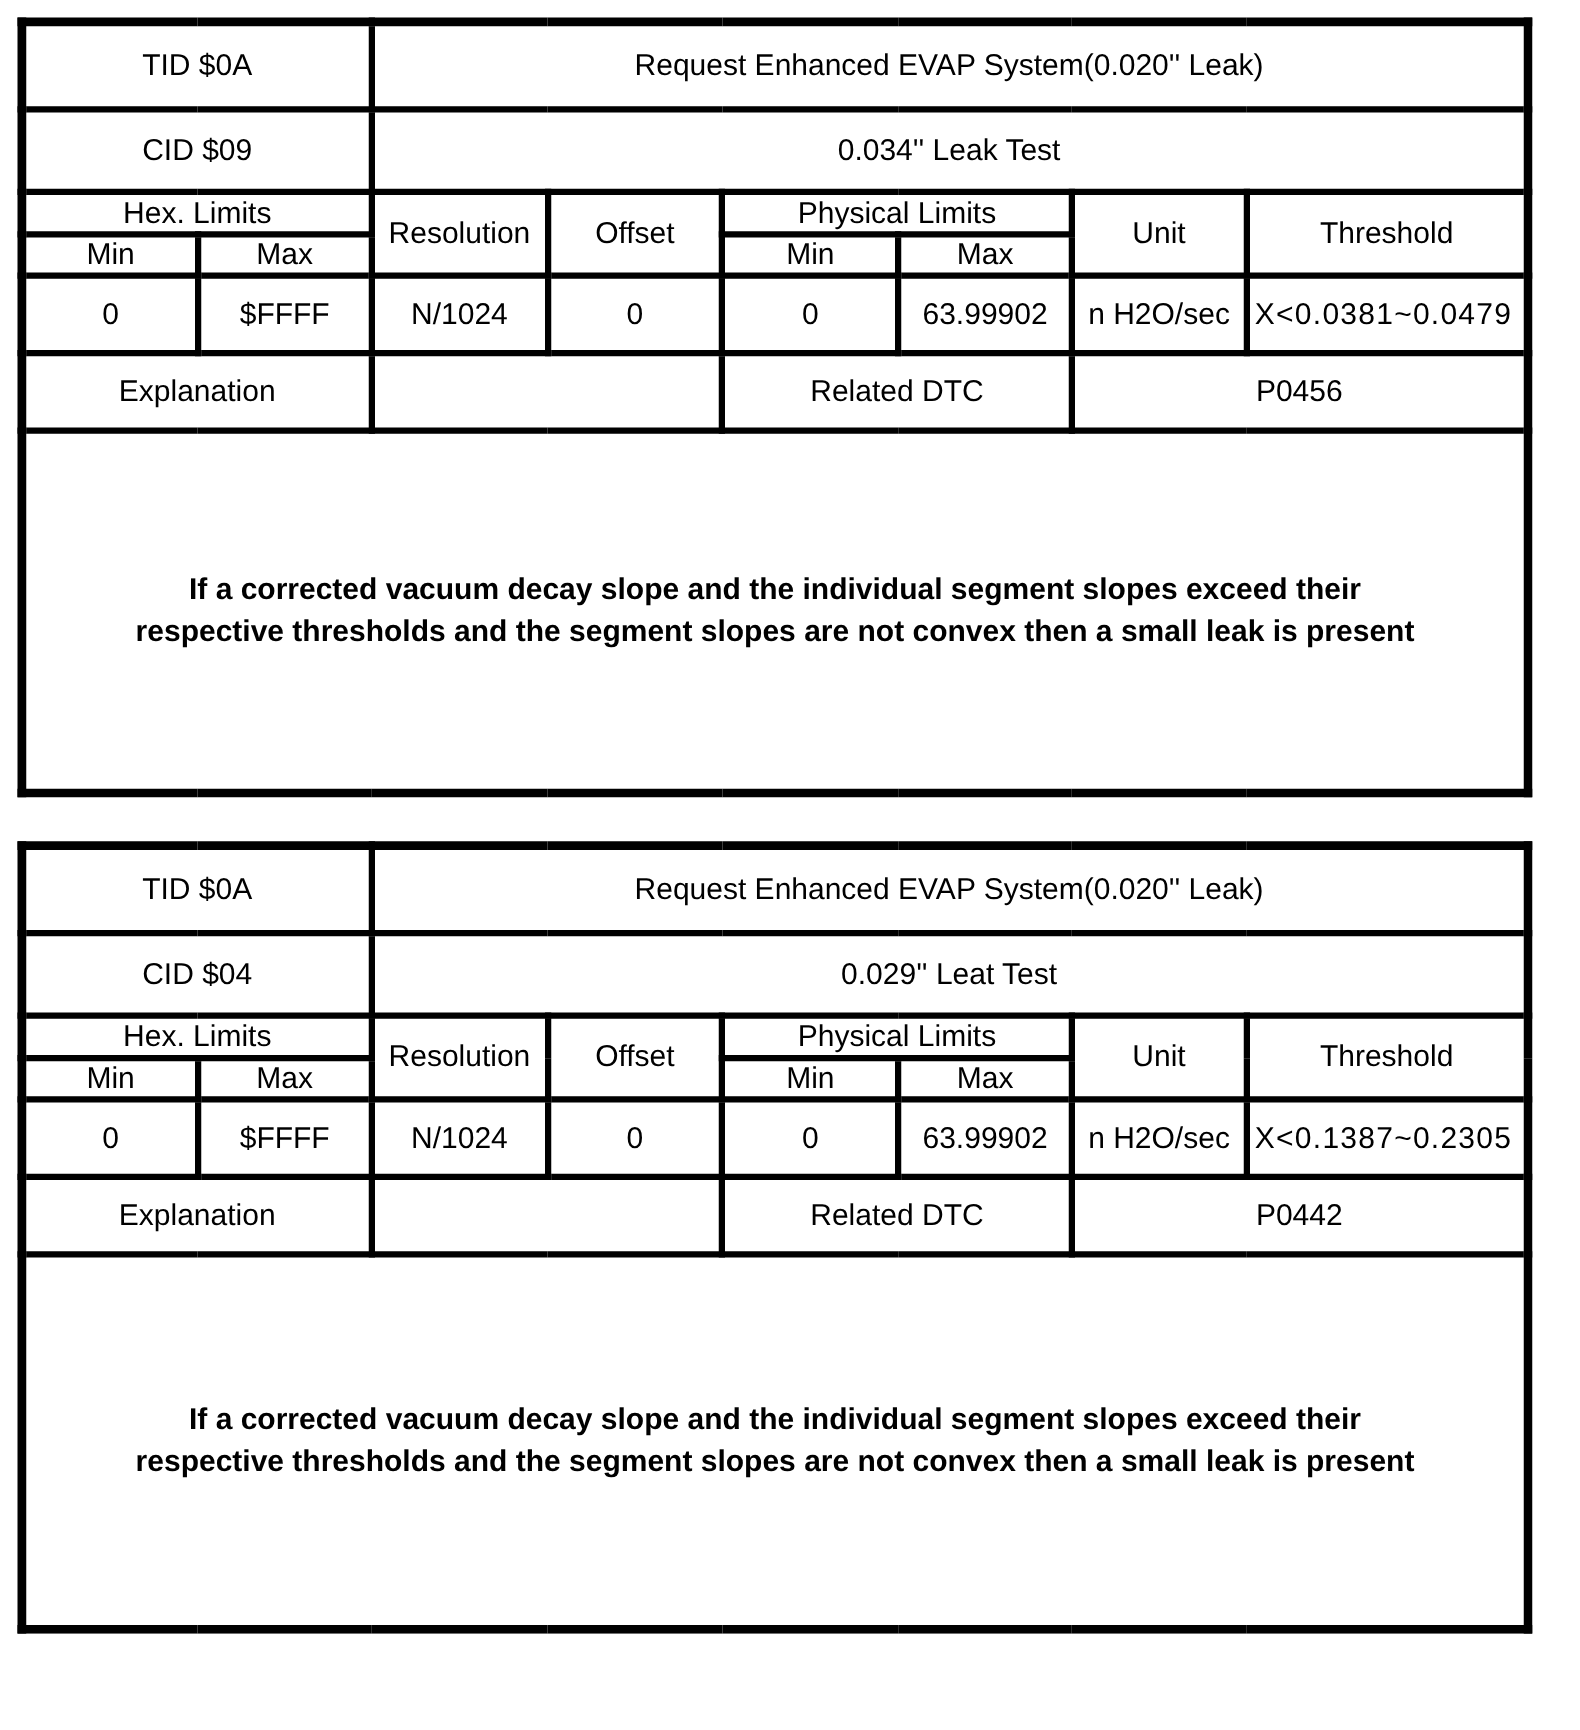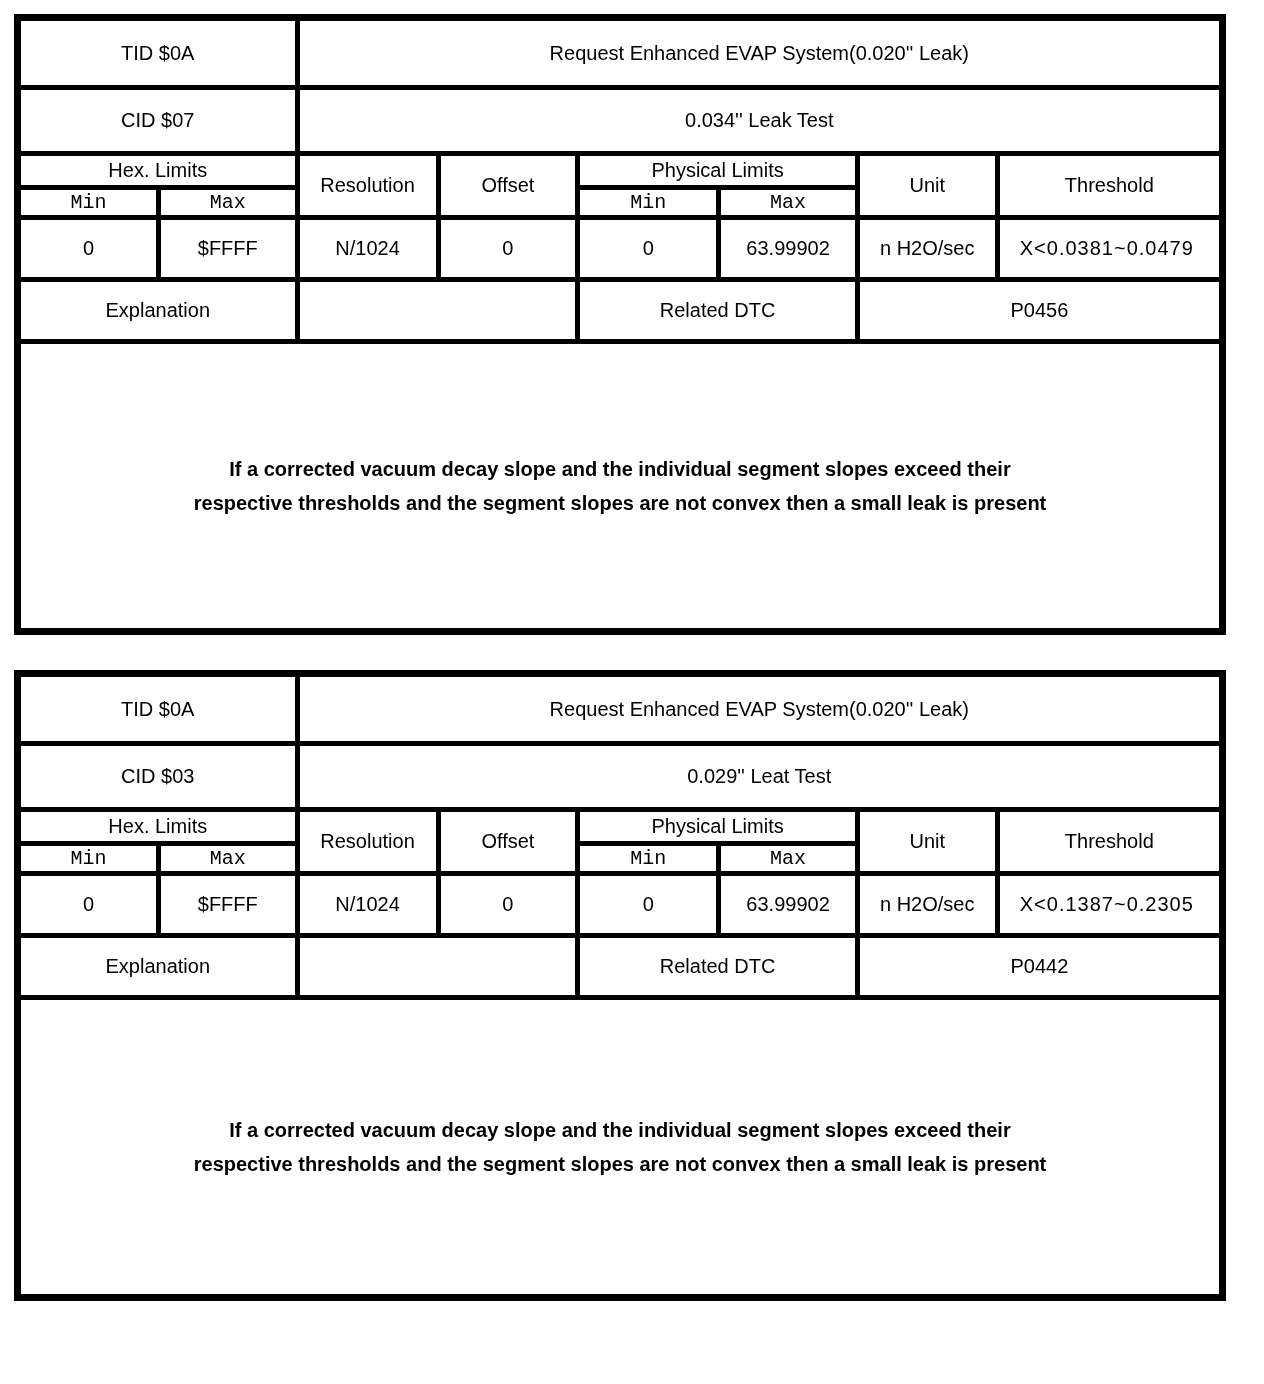--- a/index.html
+++ b/index.html
@@ -27,28 +27,28 @@
     table-layout: fixed;
     width: 1212px;
     margin-left: 14px;
     border: 7px solid #000;
     background: #fff;
   }
   table.spec td {
     border: 5px solid #000;
     text-align: center;
     vertical-align: middle;
-    font-size: 20px;
+    font-size: 24px;
     padding: 0;
     overflow: visible;
   }
   tr.row-tid      { height: 70px; }
   tr.row-cid      { height: 66px; }
   tr.row-head-top { height: 34px; }
-  tr.row-head-bot { height: 30px; font-family: Liberation Mono, monospace; }
+  tr.row-head-bot { height: 30px; }
   tr.row-values   { height: 62px; }
   tr.row-expl     { height: 62px; }
   tr.row-body-1   { height: 290px; }
   tr.row-body-2   { height: 300px; }
   td.head-top { border-bottom-width: 3px; }
   td.head-bot { border-top-width: 3px; }
   td.unit-cell {
     white-space: nowrap;
     font-size: 25px;
     text-align: center;
@@ -87,21 +87,21 @@
           <col style="width:11.5%">
         <col style="width:11.6%">
           <col style="width:18.7%">
       </colgroup>
       <tbody>
           <tr class="row-tid">
         <td colspan="2">TID $0A</td>
         <td colspan="6">Request Enhanced EVAP System(0.020'' Leak)</td>
       </tr>
       <tr class="row-cid">
-        <td colspan="2">CID $07</td>
+        <td colspan="2">CID $09</td>
         <td colspan="6">0.034'' Leak Test</td>
       </tr>
       <tr class="row-head-top">
         <td colspan="2" class="head-top">Hex. Limits</td>
         <td rowspan="2">Resolution</td>
         <td rowspan="2">Offset</td>
         <td colspan="2" class="head-top">Physical Limits</td>
         <td rowspan="2">Unit</td>
         <td rowspan="2">Threshold</td>
       </tr>
@@ -148,21 +148,21 @@
           <col style="width:11.5%">
         <col style="width:11.6%">
           <col style="width:18.7%">
       </colgroup>
       <tbody>
           <tr class="row-tid">
         <td colspan="2">TID $0A</td>
         <td colspan="6">Request Enhanced EVAP System(0.020'' Leak)</td>
       </tr>
       <tr class="row-cid">
-        <td colspan="2">CID $03</td>
+        <td colspan="2">CID $04</td>
         <td colspan="6">0.029'' Leat Test</td>
       </tr>
       <tr class="row-head-top">
         <td colspan="2" class="head-top">Hex. Limits</td>
         <td rowspan="2">Resolution</td>
         <td rowspan="2">Offset</td>
         <td colspan="2" class="head-top">Physical Limits</td>
         <td rowspan="2">Unit</td>
         <td rowspan="2">Threshold</td>
       </tr>

